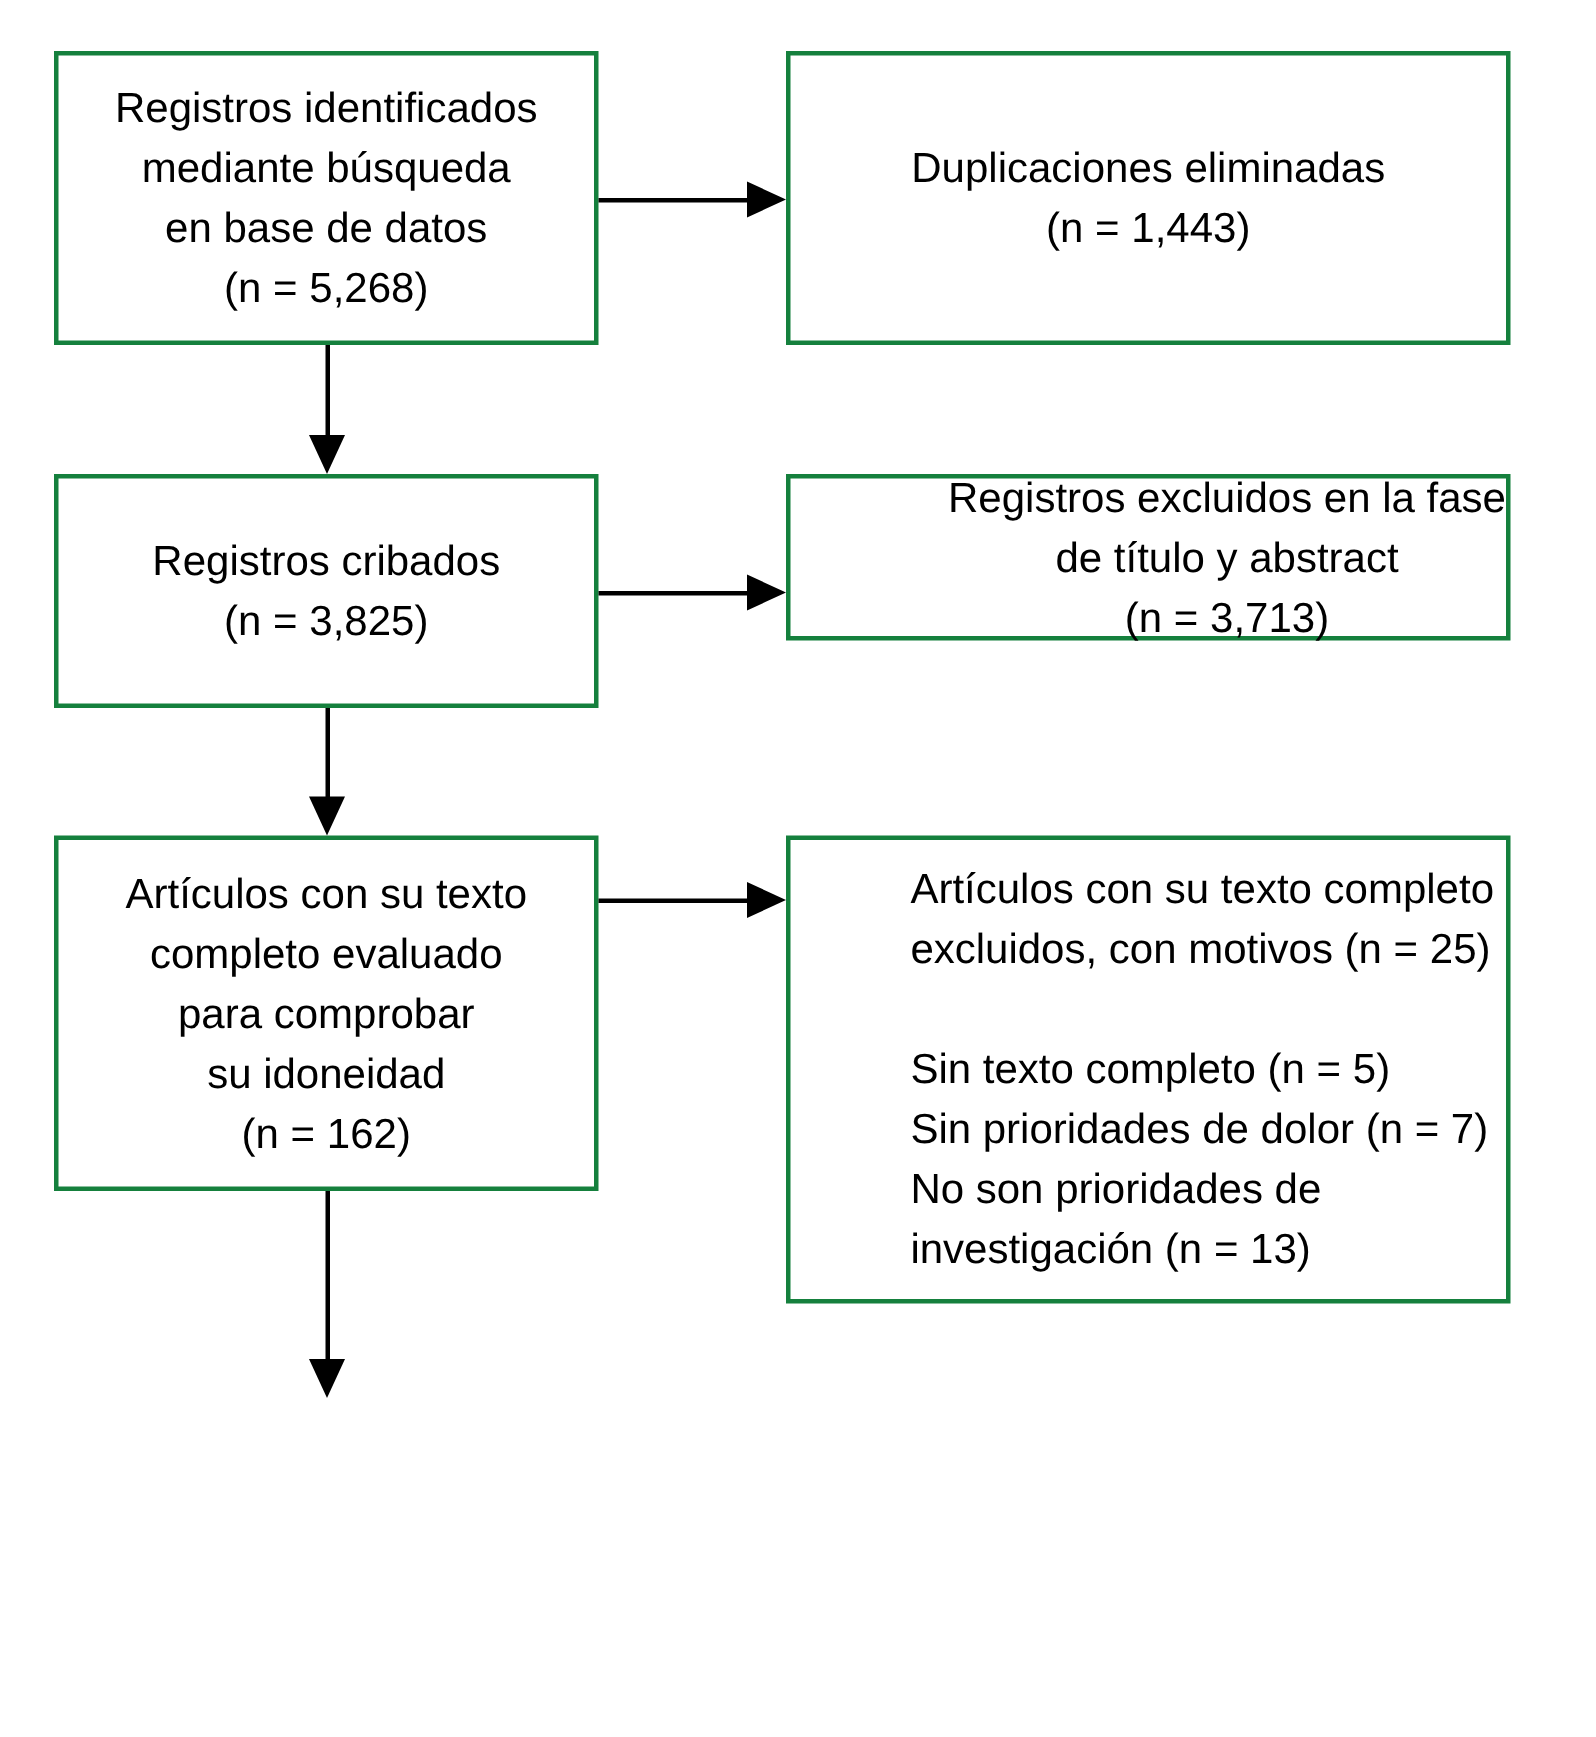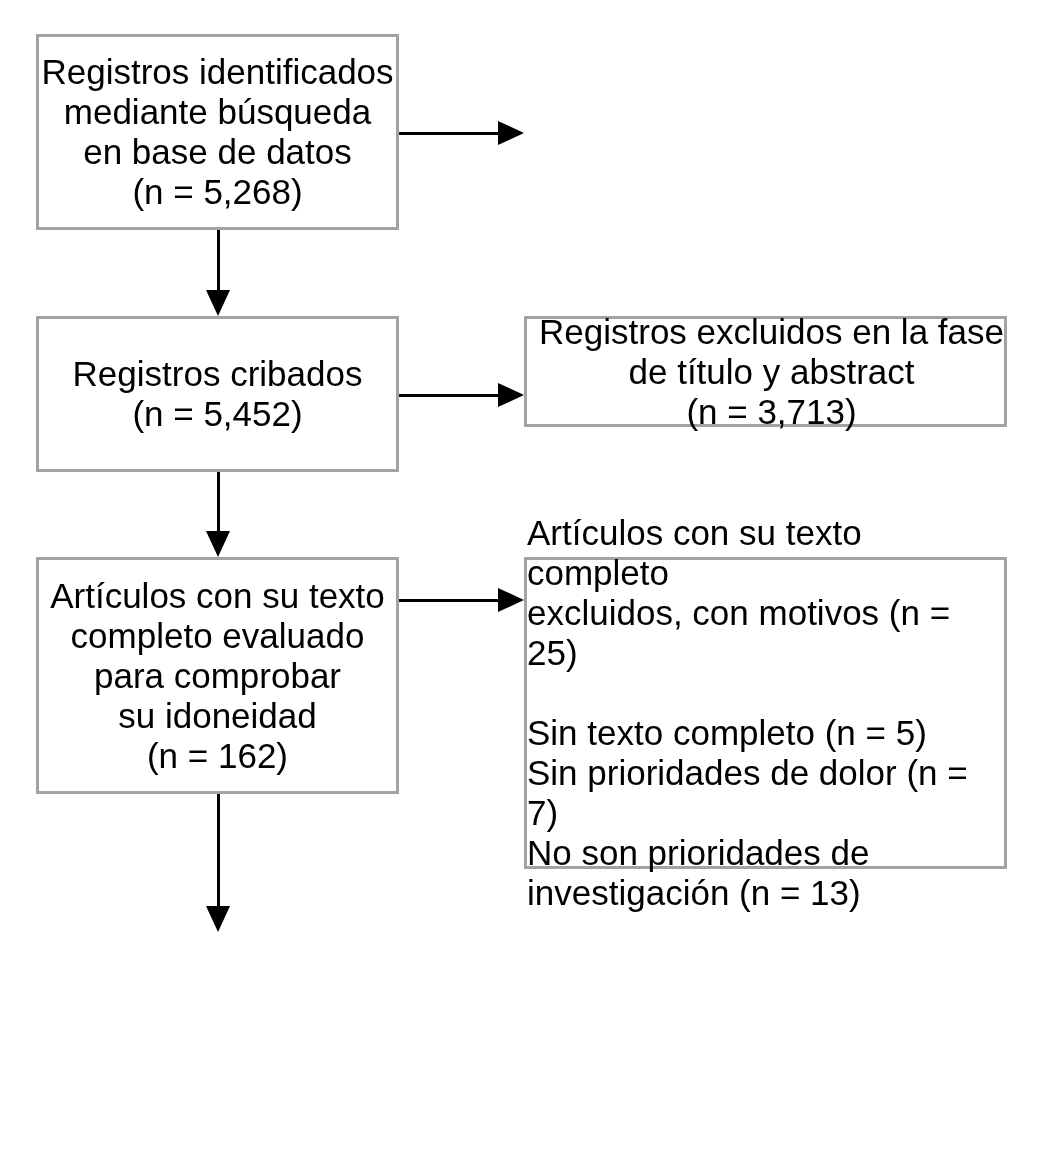--- a/index.html
+++ b/index.html
@@ -9,32 +9,32 @@
     font-family: "Liberation Sans", "DejaVu Sans", sans-serif;
   }
   .canvas {
     position: relative;
     width: 1064px; height: 1158px;
     background: #ffffff;
     color: #000000;
   }
   .box {
     position: absolute;
-    border: 3px solid #a3a3a3;
+    border: 3px solid #15803d;
     background: #ffffff;
     display: flex;
     align-items: center;
     justify-content: center;
-    font-size: 35px;
+    font-size: 28px;
     line-height: 40px;
     text-align: center;
   }
   .box-text { white-space: pre-line; }
   .box.left-align {
-    justify-content: center;
+    justify-content: flex-end;
     text-align: left;
     padding-right: 8px;
   }
   
   #box-identified          { left: 36px;  top: 34px;  width: 363px; height: 196px; }
   #box-duplicates          { left: 524px; top: 34px;  width: 483px; height: 196px; }
   #box-screened            { left: 36px;  top: 316px; width: 363px; height: 156px; }
   #box-excluded-title      { left: 524px; top: 316px; width: 483px; height: 111px; justify-content: flex-end; }
   #box-fulltext            { left: 36px;  top: 557px; width: 363px; height: 237px; }
   #box-fulltext-excluded   { left: 524px; top: 557px; width: 483px; height: 312px; }
@@ -72,24 +72,28 @@
 
 <div class="canvas">
 
   <div class="box" id="box-identified">
     <span class="box-text">Registros identificados
 mediante búsqueda
 en base de datos
 (n = 5,268)</span>
   </div>
 
+  <div class="box" id="box-duplicates">
+    <span class="box-text">Duplicaciones eliminadas
+(n = 1,443)</span>
+  </div>
 
   <div class="box" id="box-screened">
     <span class="box-text">Registros cribados
-(n = 5,452)</span>
+(n = 3,825)</span>
   </div>
 
   <div class="box" id="box-excluded-title">
     <span class="box-text">Registros excluidos en la fase
 de título y abstract
 (n = 3,713)</span>
   </div>
 
   <div class="box" id="box-fulltext">
     <span class="box-text">Artículos con su texto

